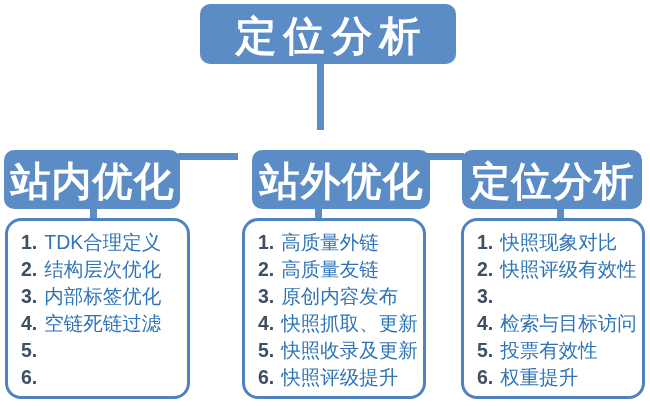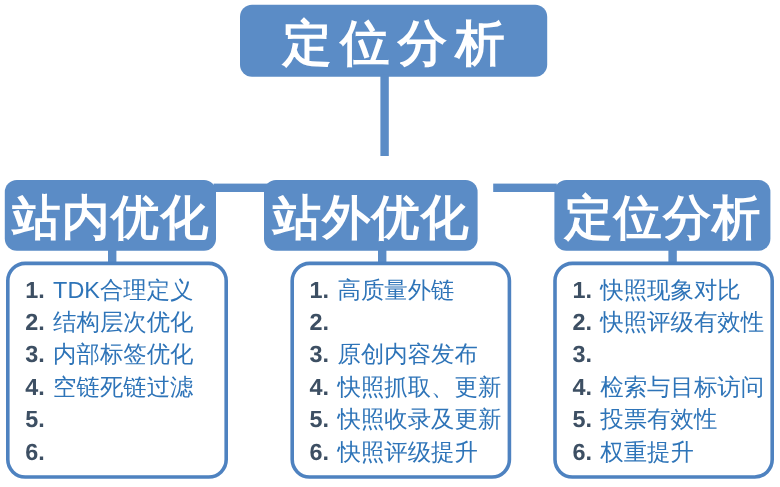--- a/index.html
+++ b/index.html
@@ -13,21 +13,21 @@
     position:absolute;
     background:var(--node-fill,#5b8cc6);
     color:var(--node-text,#ffffff);
     border-radius:10px;
     display:flex;align-items:flex-end;justify-content:center;
     font-weight:bold;
   }
   .root{left:200px;top:4px;width:256px;height:60px;font-size:41px;letter-spacing:7px;text-indent:7px;}
   .branch{top:128px;height:59px;font-size:40px;letter-spacing:1px;text-indent:1px;margin-top:22px;}
   .nA{left:4px;width:176px;}
-  .nB{left:220px;width:178px;}
+  .nB{left:252px;width:178px;}
   .nC{left:462px;width:180px;}
   
   .conn{position:absolute;background:var(--node-fill,#5b8cc6);}
   .cv{width:7px;}
   .ch{height:7px;}
   #c-root{left:317px;top:62px;height:68px;}
   #c-ab{left:178px;top:153px;width:60px;}
   #c-bc{left:411px;top:153px;width:53px;}
   #c-a{left:90px;top:186px;height:34px;}
   #c-b{left:315px;top:186px;height:34px;}
@@ -99,20 +99,21 @@
         <span class="num">6.</span>
       </div>
     </div>
   <div class="list lB">
       <div class="li">
         <span class="num">1.</span>
         <span class="txt">高质量外链</span>
       </div>
       <div class="li">
         <span class="num">2.</span>
+        <span class="txt">高质量友链</span>
       </div>
       <div class="li">
         <span class="num">3.</span>
         <span class="txt">原创内容发布</span>
       </div>
       <div class="li">
         <span class="num">4.</span>
         <span class="txt">快照抓取、更新</span>
       </div>
       <div class="li">

